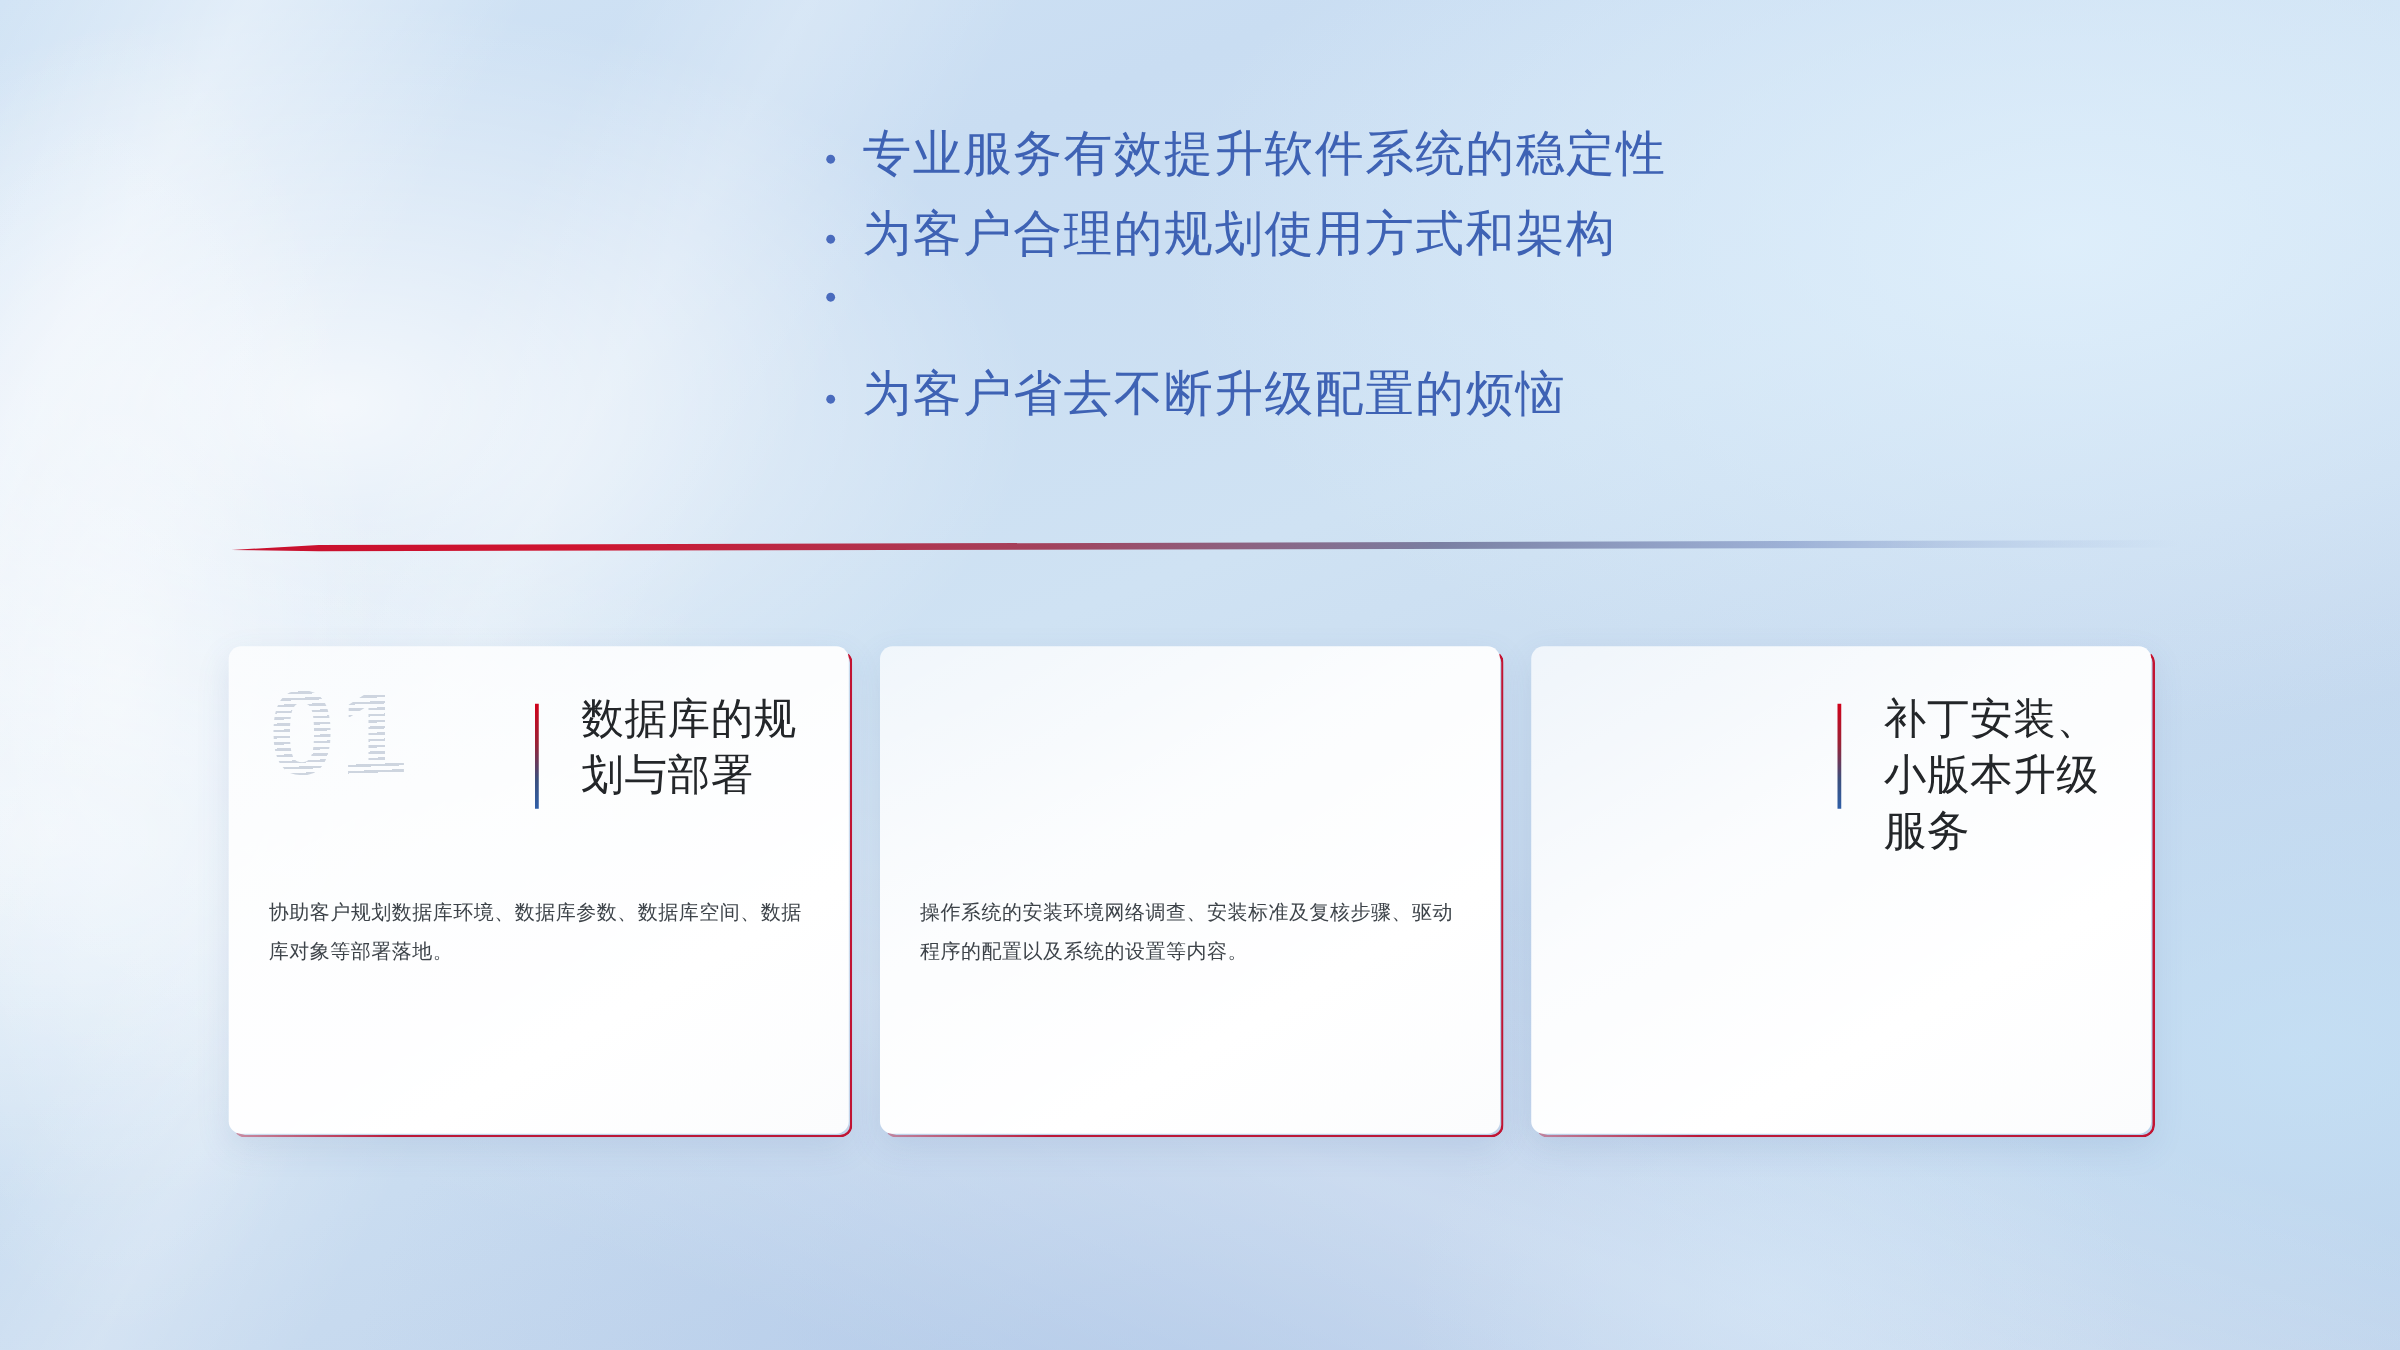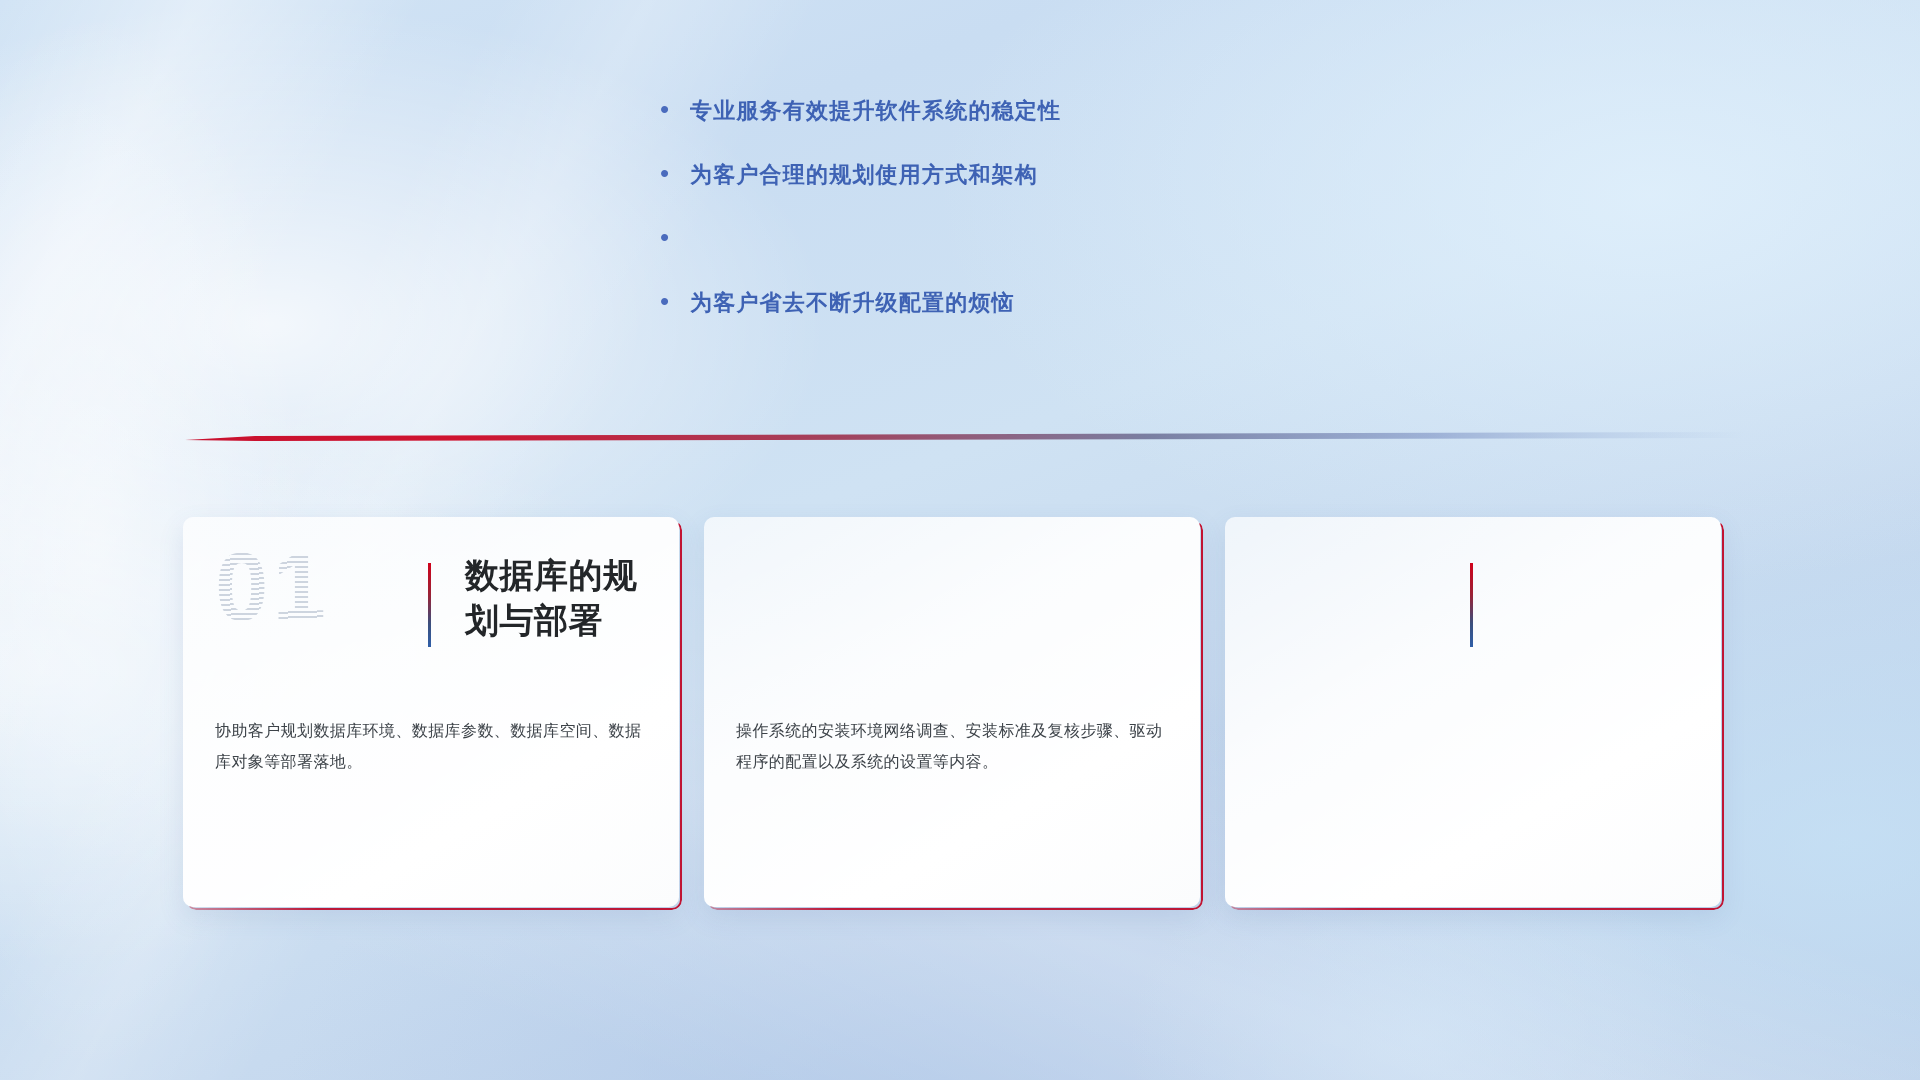--- a/index.html
+++ b/index.html
@@ -49,24 +49,24 @@
   .bullet-row {
     display:flex; align-items:baseline;
     height:64px;
   }
   .bullet-dot {
     width:30px; flex:0 0 30px;
     color:#4a6bbd; font-size:26px; line-height:1;
     text-align:left;
   }
   .bullet-text {
-    font-size:22px;
+    font-size:39px;
     color:#3e62b4;
     letter-spacing:1.2px;
-    font-weight:700;
+    font-weight:400;
     white-space:nowrap;
   }
 
   
   .divider-wrap {
     position:absolute; left:185px; top:428px; width:1560px; height:16px;
     z-index:3;
   }
   .divider-wedge {
     position:absolute; left:0; top:0; width:100%; height:16px;
@@ -121,21 +121,21 @@
   .card-rule {
     position:absolute; left:245px; top:46px;
     width:3px; height:84px;
     background:linear-gradient(180deg, #d0021b 0%, #9a2236 38%, #3b4f7d 72%, #2f5fa8 100%);
   }
   .card-title {
     position:absolute; left:282px; top:36px;
     width:200px;
     font-size:34px; line-height:1.32;
     color:#232629;
-    font-weight:700;
+    font-weight:400;
     letter-spacing:0.5px;
   }
   .card-text {
     position:absolute; left:32px; top:198px;
     width:432px;
     font-size:16px; line-height:1.95;
     color:#3d4349;
     letter-spacing:0.4px;
   }
 </style>
@@ -202,19 +202,20 @@
       <div class="card-body">
         <div class="card-text">操作系统的安装环境网络调查、安装标准及复核步骤、驱动程序的配置以及系统的设置等内容。</div>
       </div>
     </div>
 
     <div class="card">
       <div class="card-outline"></div>
       <div class="card-body">
         <div class="card-head">
           <div class="card-rule"></div>
+          <div class="card-title">补丁安装、小版本升级服务</div>
         </div>
       </div>
     </div>
 
   </div>
 
 </div>
 
 </body></html>

